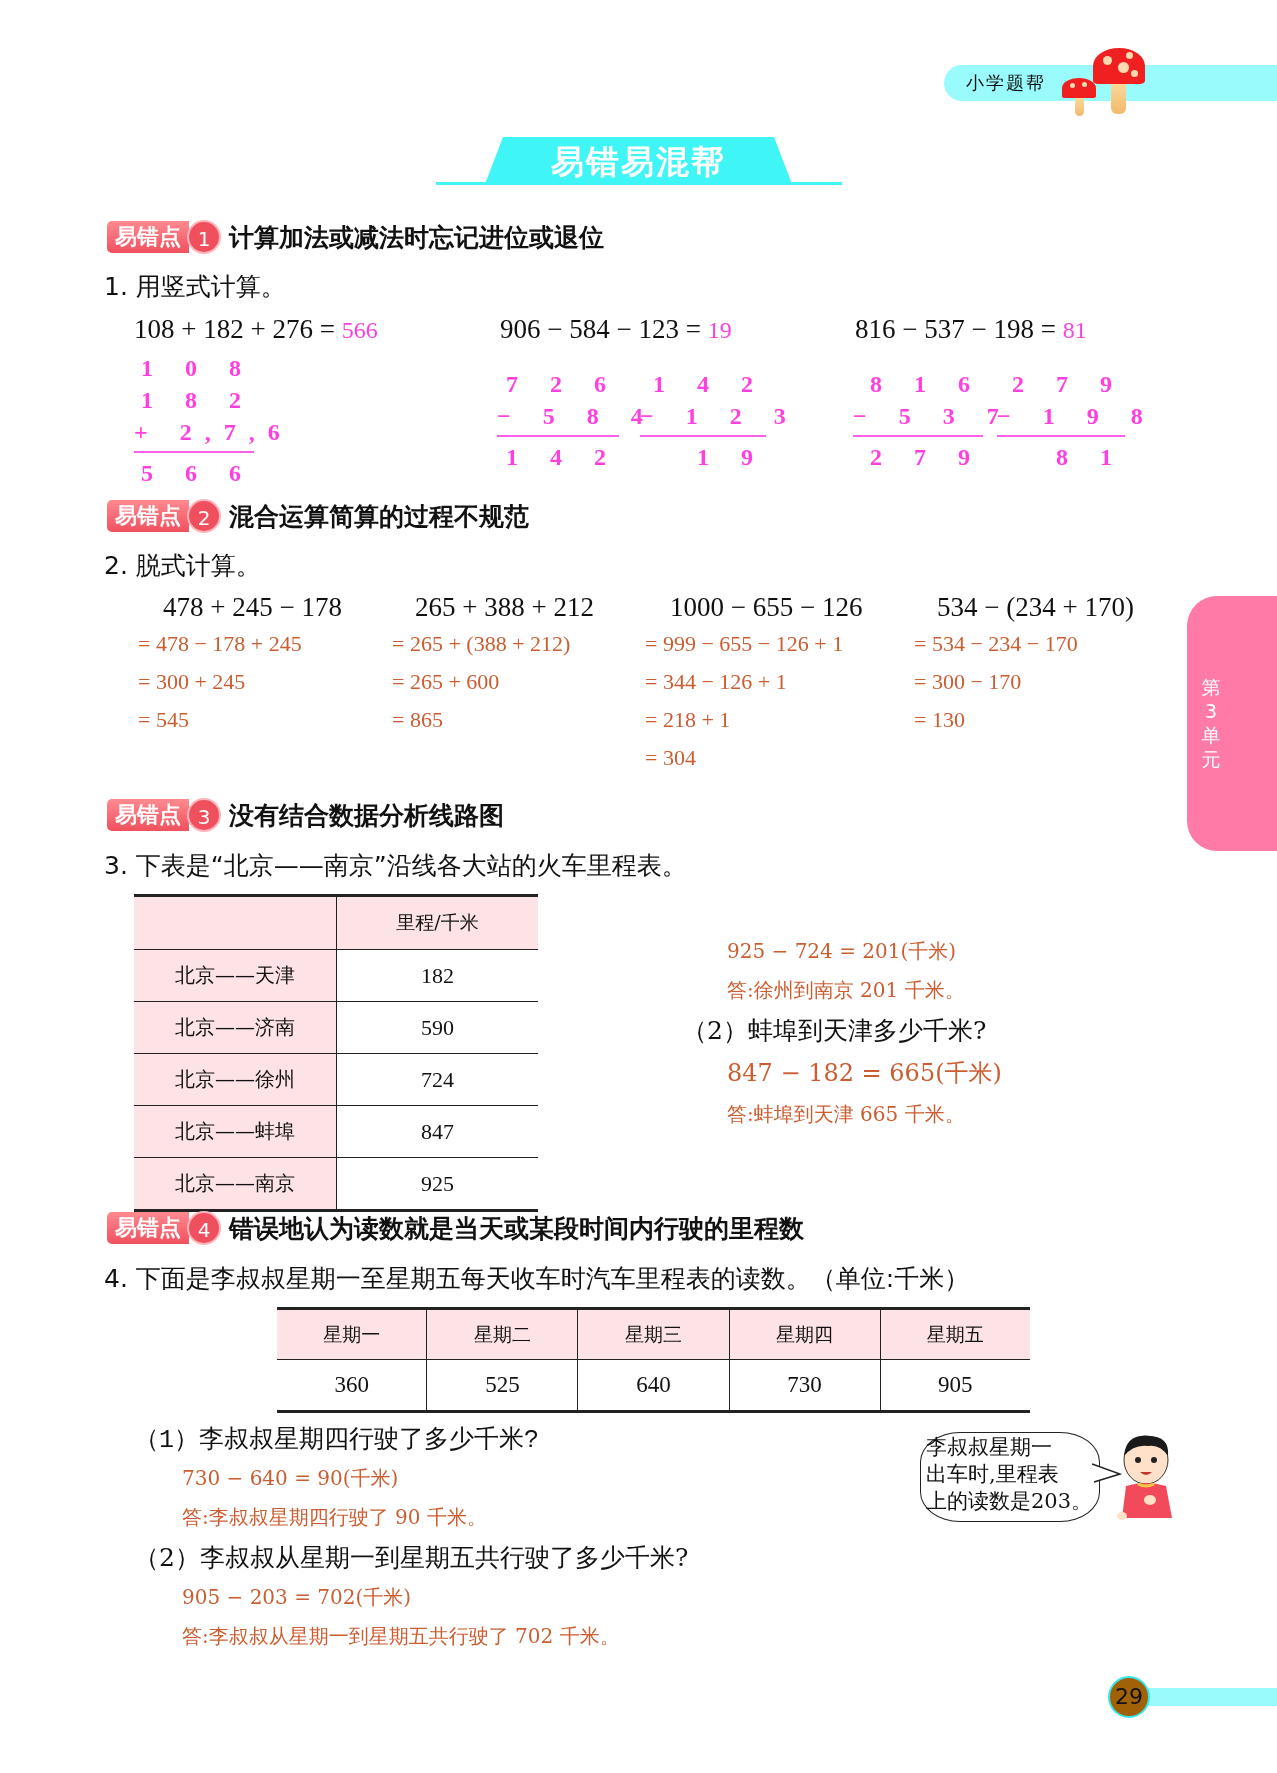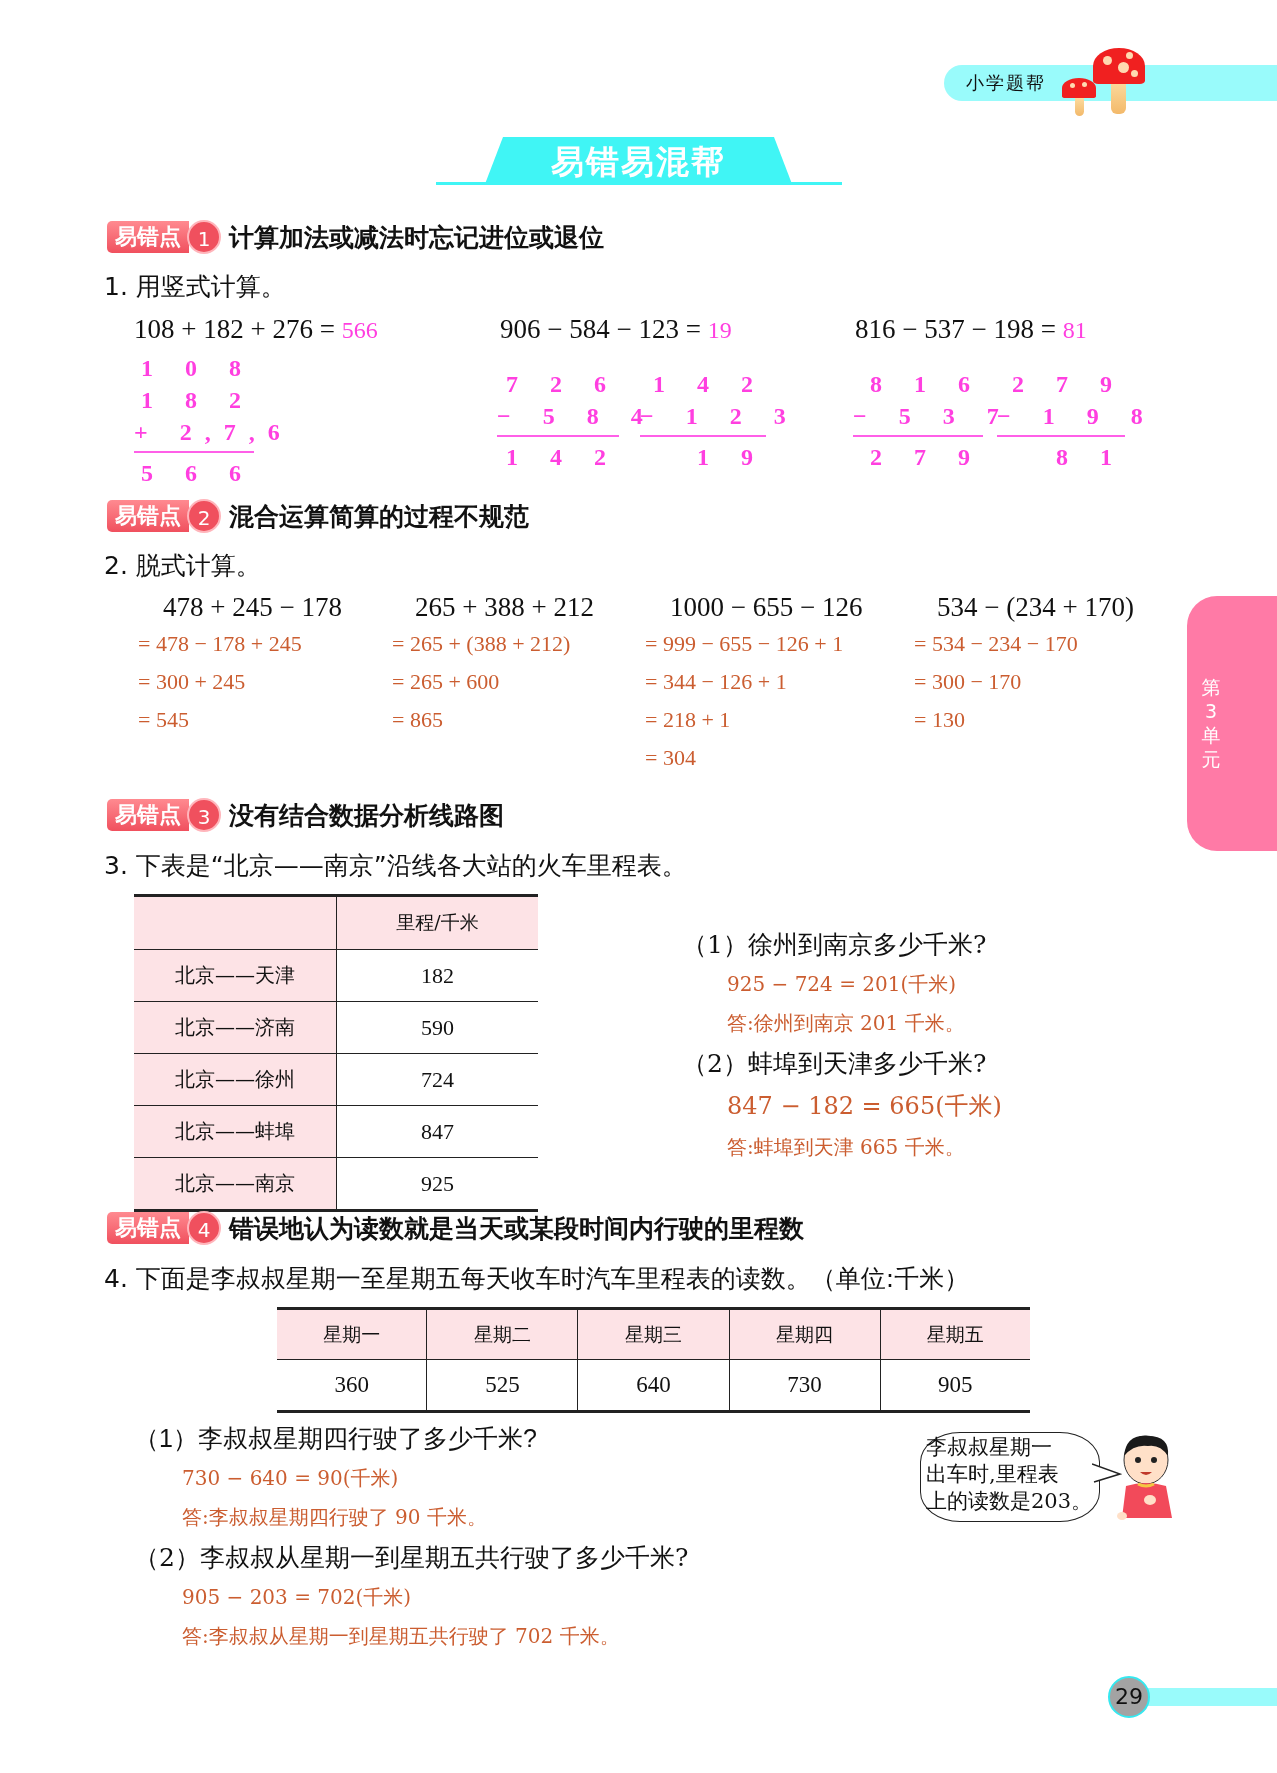--- a/index.html
+++ b/index.html
@@ -60,21 +60,21 @@
   .t2 tr.hdr td { background: #fde3e6; border-top: 3px solid #222; border-bottom: 1px solid #222; font-size: 19px; }
   .t2 tr.val td { border-bottom: 3px solid #222; font-family: "Liberation Serif", serif; font-size: 23px; height: 48px; }
 
   
   .bubble { left: 920px; top: 1432px; width: 178px; height: 88px; border: 1.5px solid #222; border-radius: 40px / 30px; background: #fff; }
   .bubble-text { left: 926px; top: 1434px; width: 175px; font-size: 21px; line-height: 27px; font-family: "DejaVu Serif", serif; }
   .kid { left: 1108px; top: 1430px; width: 80px; height: 95px; }
 
   
   .pg-bar { left: 1138px; top: 1688px; width: 139px; height: 18px; background: #99fbfb; }
-  .pg-circle { left: 1108px; top: 1676px; width: 38px; height: 38px; border: 2px solid #35e8f0; border-radius: 50%; background: #a3a3a3;
+  .pg-circle { left: 1108px; top: 1676px; width: 38px; height: 38px; border: 2px solid #35e8f0; border-radius: 50%; background: #a16207;
                text-align: center; line-height: 38px; font-size: 22px; font-family: "DejaVu Sans", sans-serif; }
 </style>
 </head>
 <body>
 
 <div class="abs brand-bar"></div>
 <div class="abs brand-text">小学题帮</div>
 <div class="mush abs" style="left:1062px;top:78px;width:34px;height:40px;">
   <div class="stem" style="left:13px;top:14px;width:9px;height:24px;"></div>
   <div class="cap" style="left:0;top:0;width:34px;height:20px;"></div>
@@ -214,21 +214,20 @@
     <td class="c1">847</td>
   </tr>
   <tr>
     <td class="c0">北京——南京</td>
     <td class="c1">925</td>
   </tr>
 </tbody>
   </table>
 
 <div class="abs" style="left:682px;top:928px;">
-  <div class="expr" style="font-family:'DejaVu Serif',serif;font-size:25px;">（1）徐州到南京多少千米?</div>
   <div class="step" style="margin:10px 0 0 45px;font-family:'DejaVu Serif',serif;font-size:20px;">925 − 724 = 201(千米)</div>
   <div class="step" style="margin:12px 0 0 45px;font-family:'DejaVu Serif',serif;font-size:20px;">答:徐州到南京 201 千米。</div>
   <div class="expr" style="margin-top:10px;font-family:'DejaVu Serif',serif;font-size:25px;">（2）蚌埠到天津多少千米?</div>
   <div class="step" style="margin:10px 0 0 45px;font-family:'DejaVu Serif',serif;font-size:24px;">847 − 182 = 665(千米)</div>
   <div class="step" style="margin:12px 0 0 45px;font-family:'DejaVu Serif',serif;font-size:20px;">答:蚌埠到天津 665 千米。</div>
 </div>
 
 <div class="abs badge" style="left:107px;top:1211px;">
   <span class="tag">易错点</span>
   <span class="num">4</span>
@@ -249,21 +248,21 @@
     <td>360</td>
     <td>525</td>
     <td>640</td>
     <td>730</td>
     <td>905</td>
   </tr>
 </tbody>
   </table>
 
 <div class="abs" style="left:134px;top:1422px;">
-  <div class="expr" style="font-family:Liberation Sans, sans-serif;font-size:25px;">（1）李叔叔星期四行驶了多少千米?</div>
+  <div class="expr" style="font-family:Liberation Mono, monospace;font-size:25px;">（1）李叔叔星期四行驶了多少千米?</div>
   <div class="step" style="margin:10px 0 0 48px;font-family:'DejaVu Serif',serif;font-size:20px;">730 − 640 = 90(千米)</div>
   <div class="step" style="margin:12px 0 0 48px;font-family:'DejaVu Serif',serif;font-size:20px;">答:李叔叔星期四行驶了 90 千米。</div>
   <div class="expr" style="margin-top:10px;font-family:'DejaVu Serif',serif;font-size:25px;">（2）李叔叔从星期一到星期五共行驶了多少千米?</div>
   <div class="step" style="margin:10px 0 0 48px;font-family:'DejaVu Serif',serif;font-size:20px;">905 − 203 = 702(千米)</div>
   <div class="step" style="margin:12px 0 0 48px;font-family:'DejaVu Serif',serif;font-size:20px;">答:李叔叔从星期一到星期五共行驶了 702 千米。</div>
 </div>
 
 <div class="abs bubble"></div>
 <svg class="abs" style="left:1092px;top:1462px;" width="30" height="24">
   <path d="M0,2 L28,12 L2,20" fill="#fff" stroke="#222" stroke-width="1.5"></path>

